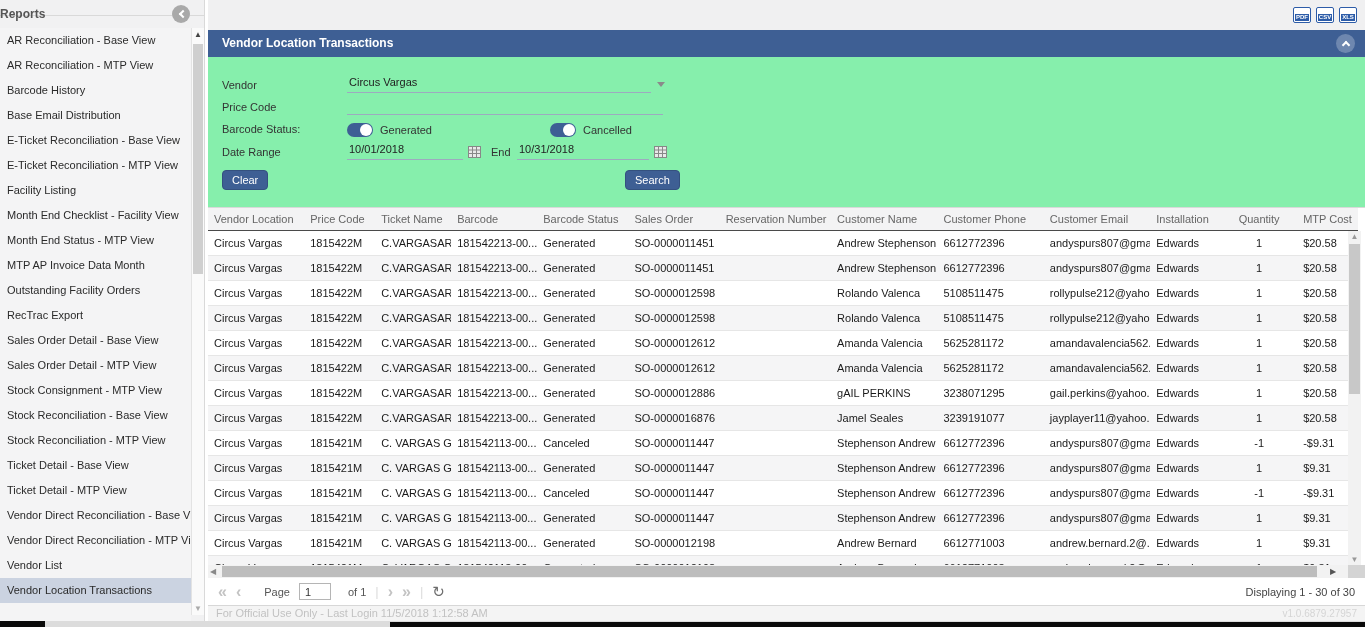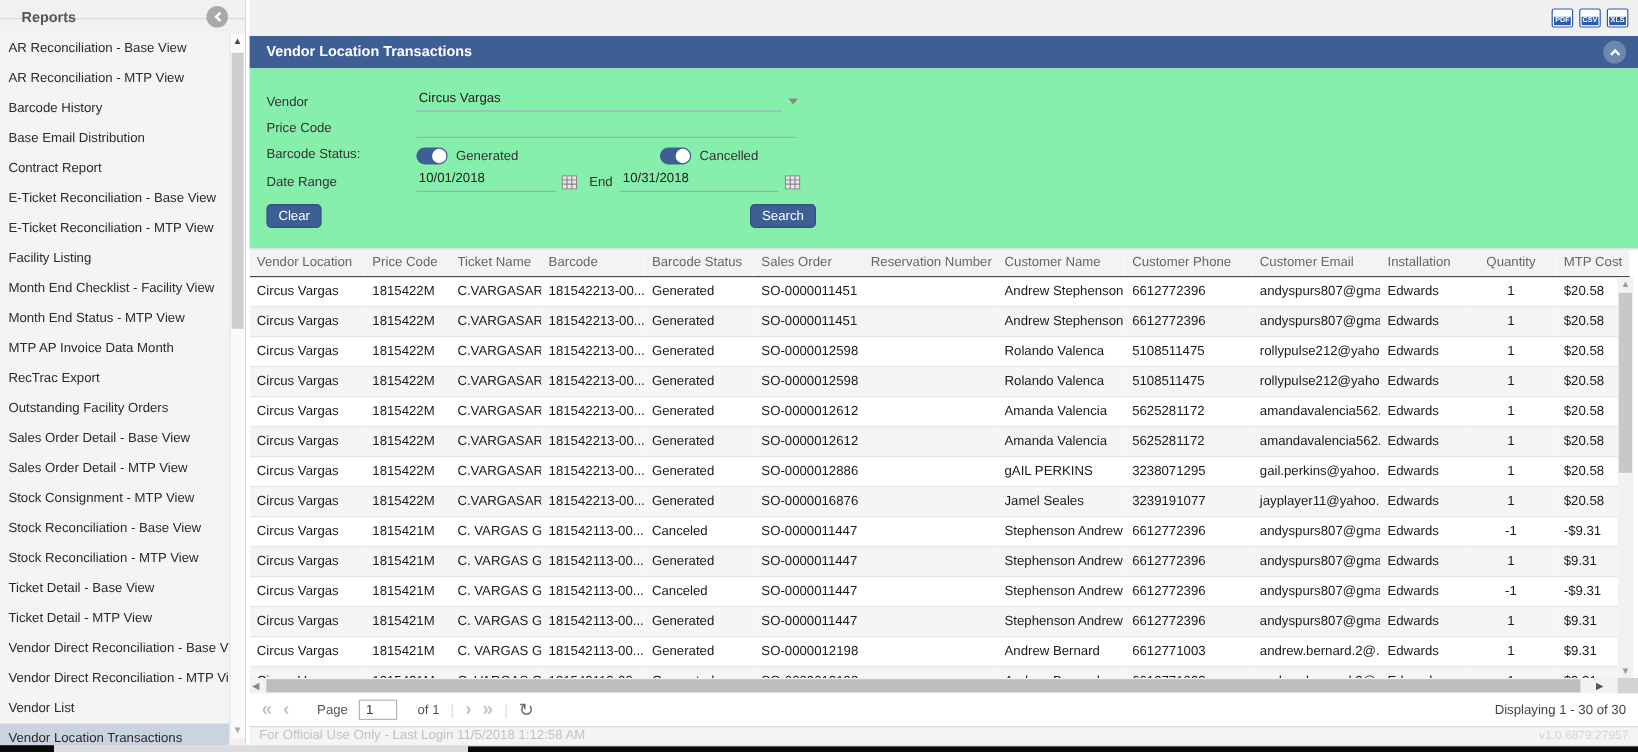--- a/index.html
+++ b/index.html
@@ -2,21 +2,21 @@
 <html><head>
 <meta charset="utf-8">
 <style>
   * { margin:0; padding:0; box-sizing:border-box; }
   html,body { width:1365px; height:627px; overflow:hidden; background:#fff;
               font-family:"Liberation Sans", sans-serif; font-size:11px; color:#333; }
   .screen { position:relative; width:1365px; height:627px; background:#fff; }
 
   
   .sidebar { position:absolute; left:0; top:0; width:205px; height:621px; background:#f1f1f2; border-right:1px solid #d9d9d9; }
-  .sidebar-header { height:16px; line-height:28px; padding-left:18px; font-weight:bold; color:#555; font-size:12px;
+  .sidebar-header { height:16px; line-height:28px; padding-left:0; font-weight:bold; color:#555; font-size:12px;
                     border-bottom:1px solid #d9d9d9; background:#f1f1f2; position:relative; }
   .collapse-circle { position:absolute; right:14px; top:5px; width:18px; height:18px; border-radius:50%;
                      background:#a9a9a9; display:flex; align-items:center; justify-content:center; cursor:pointer; }
   .chev-left { width:6px; height:6px; border-left:2px solid #fff; border-bottom:2px solid #fff;
                transform:rotate(45deg); margin-left:3px; }
   .report-list { position:absolute; top:28px; left:0; right:13px; bottom:0; overflow:hidden; background:#f4f4f5; }
   .side-item { height:25px; line-height:25px; padding-left:7px; color:#2a2a2a; white-space:nowrap; overflow:hidden; cursor:pointer; }
   .side-item.selected { background:#cbd3e1; }
   .side-scroll { position:absolute; top:28px; right:0; width:13px; bottom:6px; background:#fafafa; border-left:1px solid #e3e3e3; }
   .side-scroll .up { position:absolute; top:2px; left:0; right:0; text-align:center; font-size:8px; color:#444; }
@@ -101,29 +101,28 @@
       <span>Reports</span>
       <span class="collapse-circle">
         <span class="chev-left"></span>
       </span>
     </div>
     <div class="report-list">
         <div class="side-item">AR Reconciliation - Base View</div>
         <div class="side-item">AR Reconciliation - MTP View</div>
         <div class="side-item">Barcode History</div>
         <div class="side-item">Base Email Distribution</div>
-        <div class="side-item">Contract Report</div>
         <div class="side-item">E-Ticket Reconciliation - Base View</div>
         <div class="side-item">E-Ticket Reconciliation - MTP View</div>
         <div class="side-item">Facility Listing</div>
         <div class="side-item">Month End Checklist - Facility View</div>
         <div class="side-item">Month End Status - MTP View</div>
         <div class="side-item">MTP AP Invoice Data Month</div>
+        <div class="side-item">Outstanding Facility Orders</div>
         <div class="side-item">RecTrac Export</div>
-        <div class="side-item">Outstanding Facility Orders</div>
         <div class="side-item">Sales Order Detail - Base View</div>
         <div class="side-item">Sales Order Detail - MTP View</div>
         <div class="side-item">Stock Consignment - MTP View</div>
         <div class="side-item">Stock Reconciliation - Base View</div>
         <div class="side-item">Stock Reconciliation - MTP View</div>
         <div class="side-item">Ticket Detail - Base View</div>
         <div class="side-item">Ticket Detail - MTP View</div>
         <div class="side-item">Vendor Direct Reconciliation - Base Vi</div>
         <div class="side-item">Vendor Direct Reconciliation - MTP Vie</div>
         <div class="side-item">Vendor List</div>

